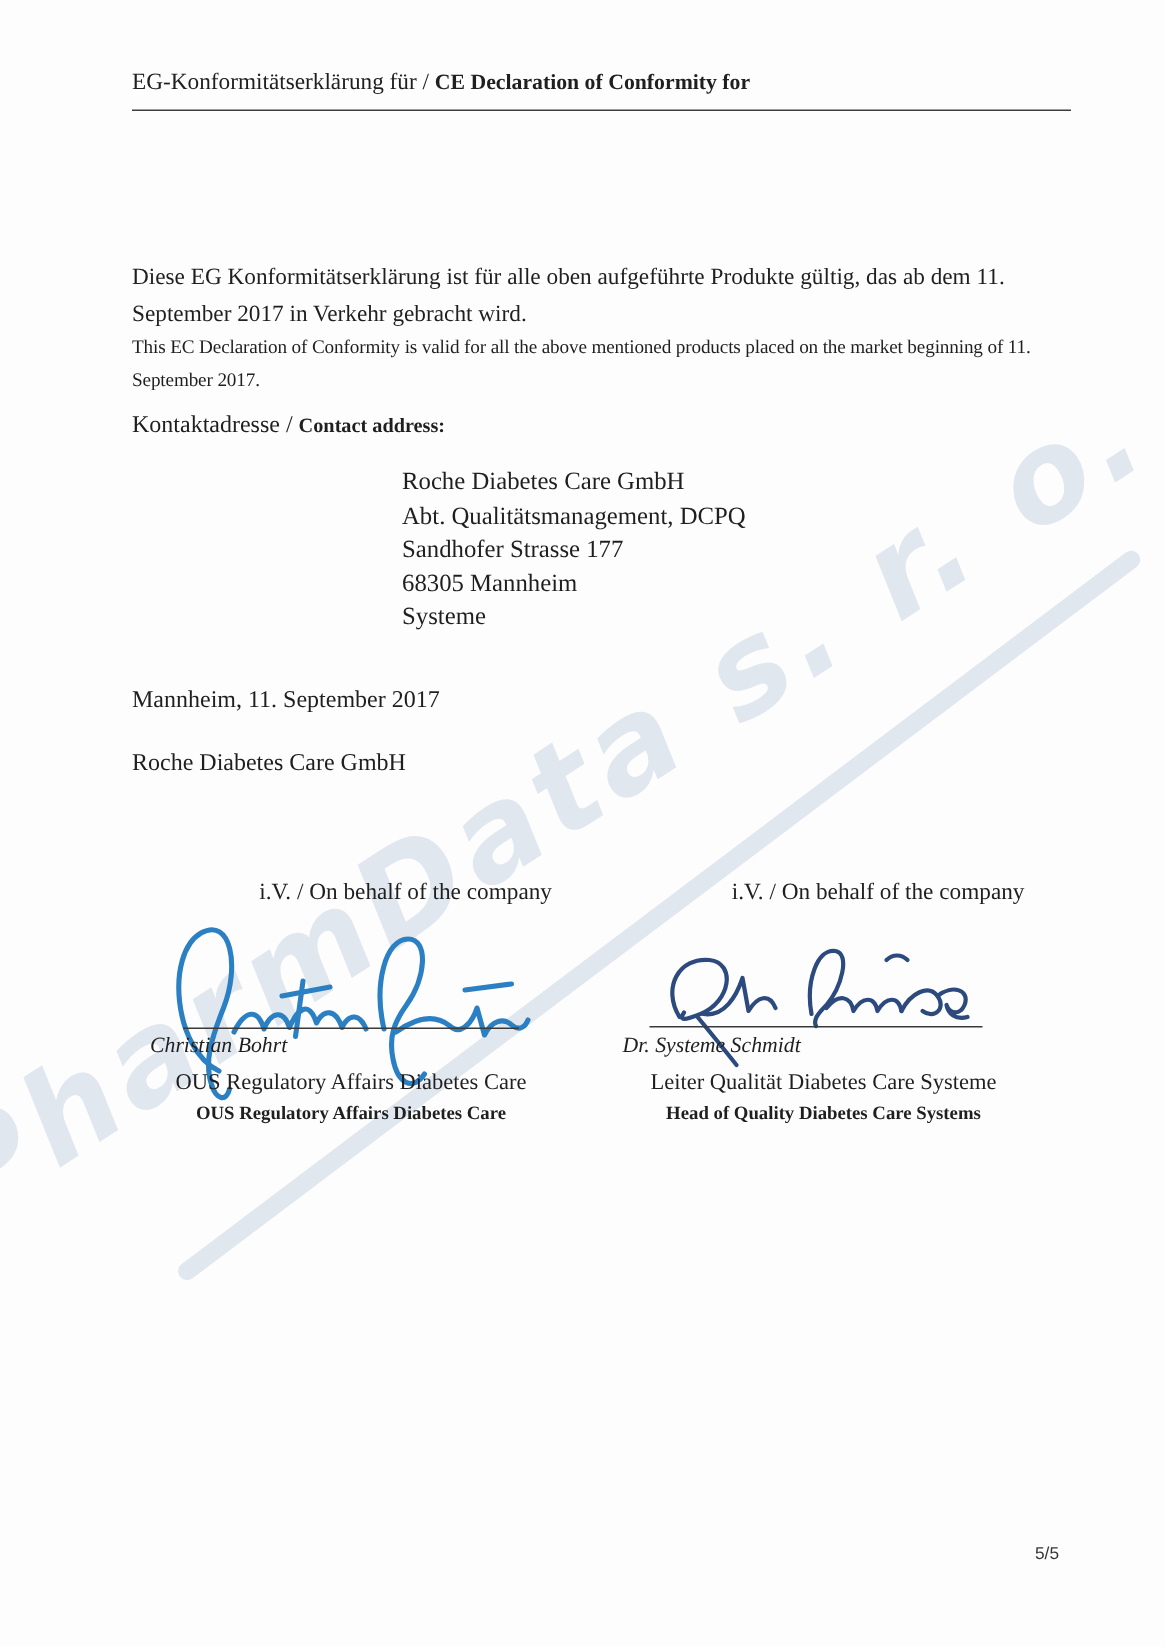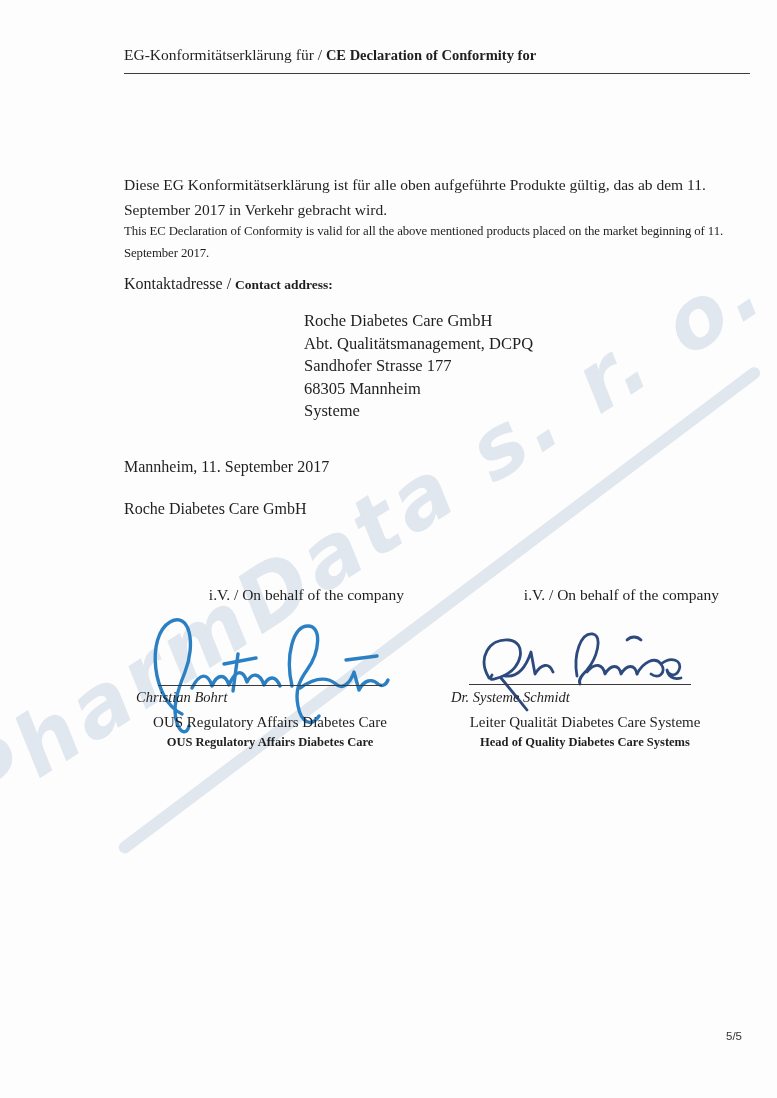--- a/index.html
+++ b/index.html
@@ -24,21 +24,21 @@
   }
   .wm-line{
     position:absolute;left:120px;top:845px;
     width:800px;height:12px;border-radius:7px;
     background:rgba(187,201,219,0.42);
     transform:rotate(-37deg);
     transform-origin:0 6px;
     z-index:0;
   }
   
-  .content{position:absolute;inset:0;z-index:1;margin-left:36px;}
+  .content{position:absolute;inset:0;z-index:1;}
   .abs{position:absolute;}
   .b{font-weight:700;}
   .header-block{left:88px;top:46px;width:626px;}
   .h-line1{font-size:15.5px;}
   .h-line1 .b{font-size:14.5px;}
   .h-line2{font-size:15px;margin-top:5px;}
   .header-rule{border:none;border-top:1.6px solid #3c3c3c;margin:9px 0 0 0;width:626px;}
   .para-de{left:88px;top:172px;width:592px;font-size:15.5px;line-height:25px;}
   .para-en{left:88px;top:220px;width:632px;font-size:12.8px;line-height:22px;font-weight:400;letter-spacing:-0.1px;}
   .contact-label{left:88px;top:275px;font-size:16px;}

